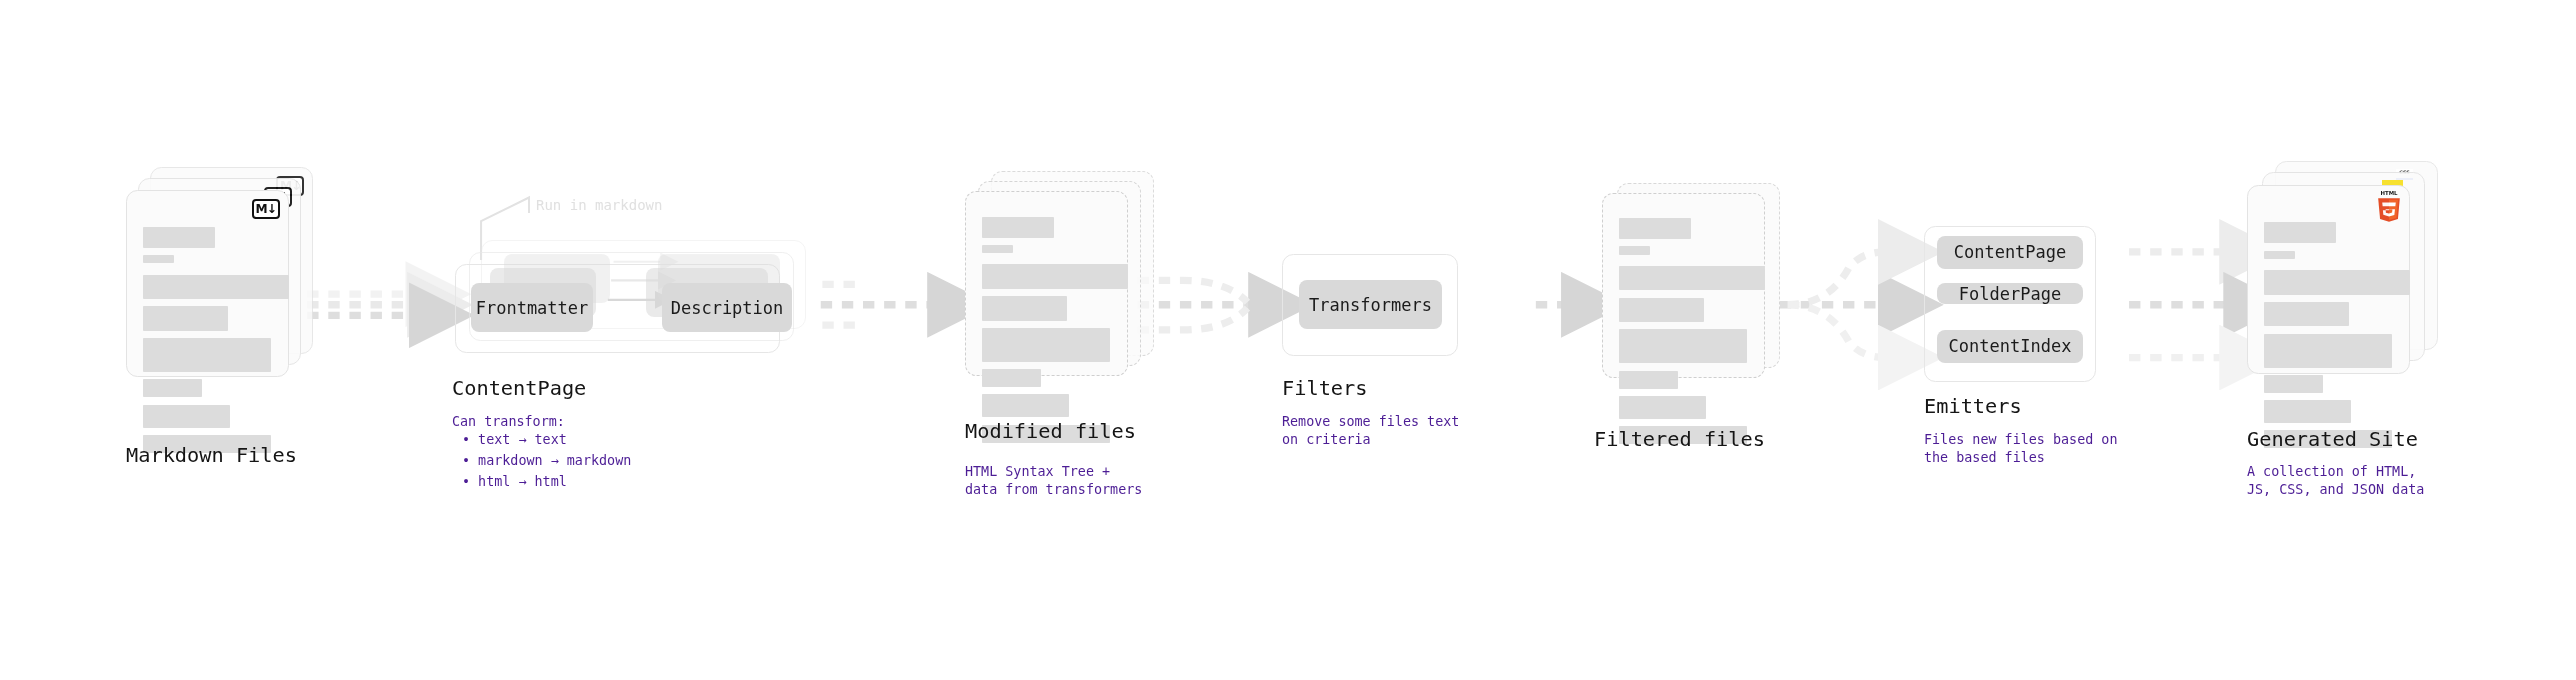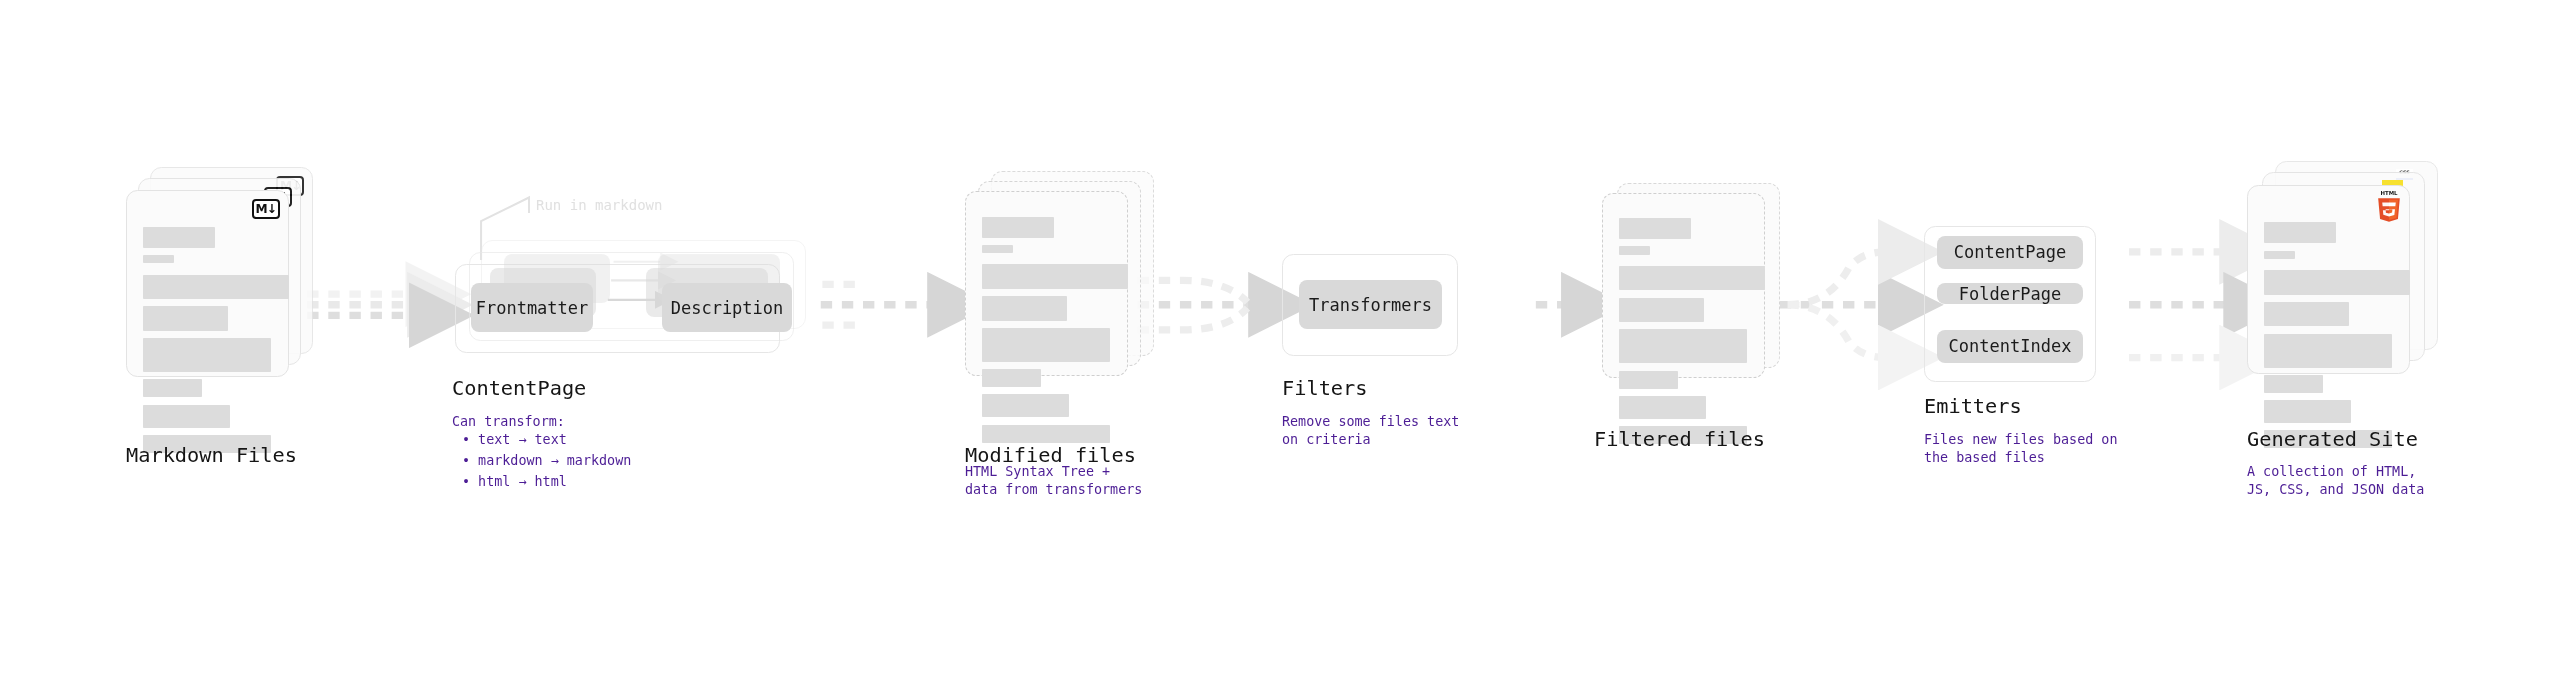--- a/index.html
+++ b/index.html
@@ -269,21 +269,21 @@
           <div class="bar" style="width: 31px; height: 8.1px; margin-bottom: 11.4px;"></div>
           <div class="bar" style="width: 146px; height: 24.4px;"></div>
           <div class="bar" style="width: 85px; height: 24.4px;"></div>
           <div class="bar" style="width: 128px; height: 34px;"></div>
           <div class="bar" style="width: 59px; height: 18px;"></div>
           <div class="bar" style="width: 87px; height: 23px;"></div>
           <div class="bar" style="width: 128px; height: 18px;"></div>
         </div>
     </div>
   </div>
-  <div class="caption-title" style="left:965px; top:443px;">Modified files</div>
+  <div class="caption-title" style="left:965px; top:419px;">Modified files</div>
   <div class="caption-sub" style="left:965px; top:463px;">HTML Syntax Tree +</div>
   <div class="caption-sub" style="left:965px; top:481px;">data from transformers</div>
 
   <div class="group-box" style="left:1282px; top:254px; width:176px; height:102px;"></div>
   <div class="chip" style="left:1299px; top:280px; width:143px; height:49px;">Transformers</div>
   <div class="caption-title" style="left:1282px; top:376px;">Filters</div>
   <div class="caption-sub" style="left:1282px; top:413px;">Remove some files text</div>
   <div class="caption-sub" style="left:1282px; top:431px;">on criteria</div>
 
   <div class="doc-stack" style="left:1602px; top:183px;">

